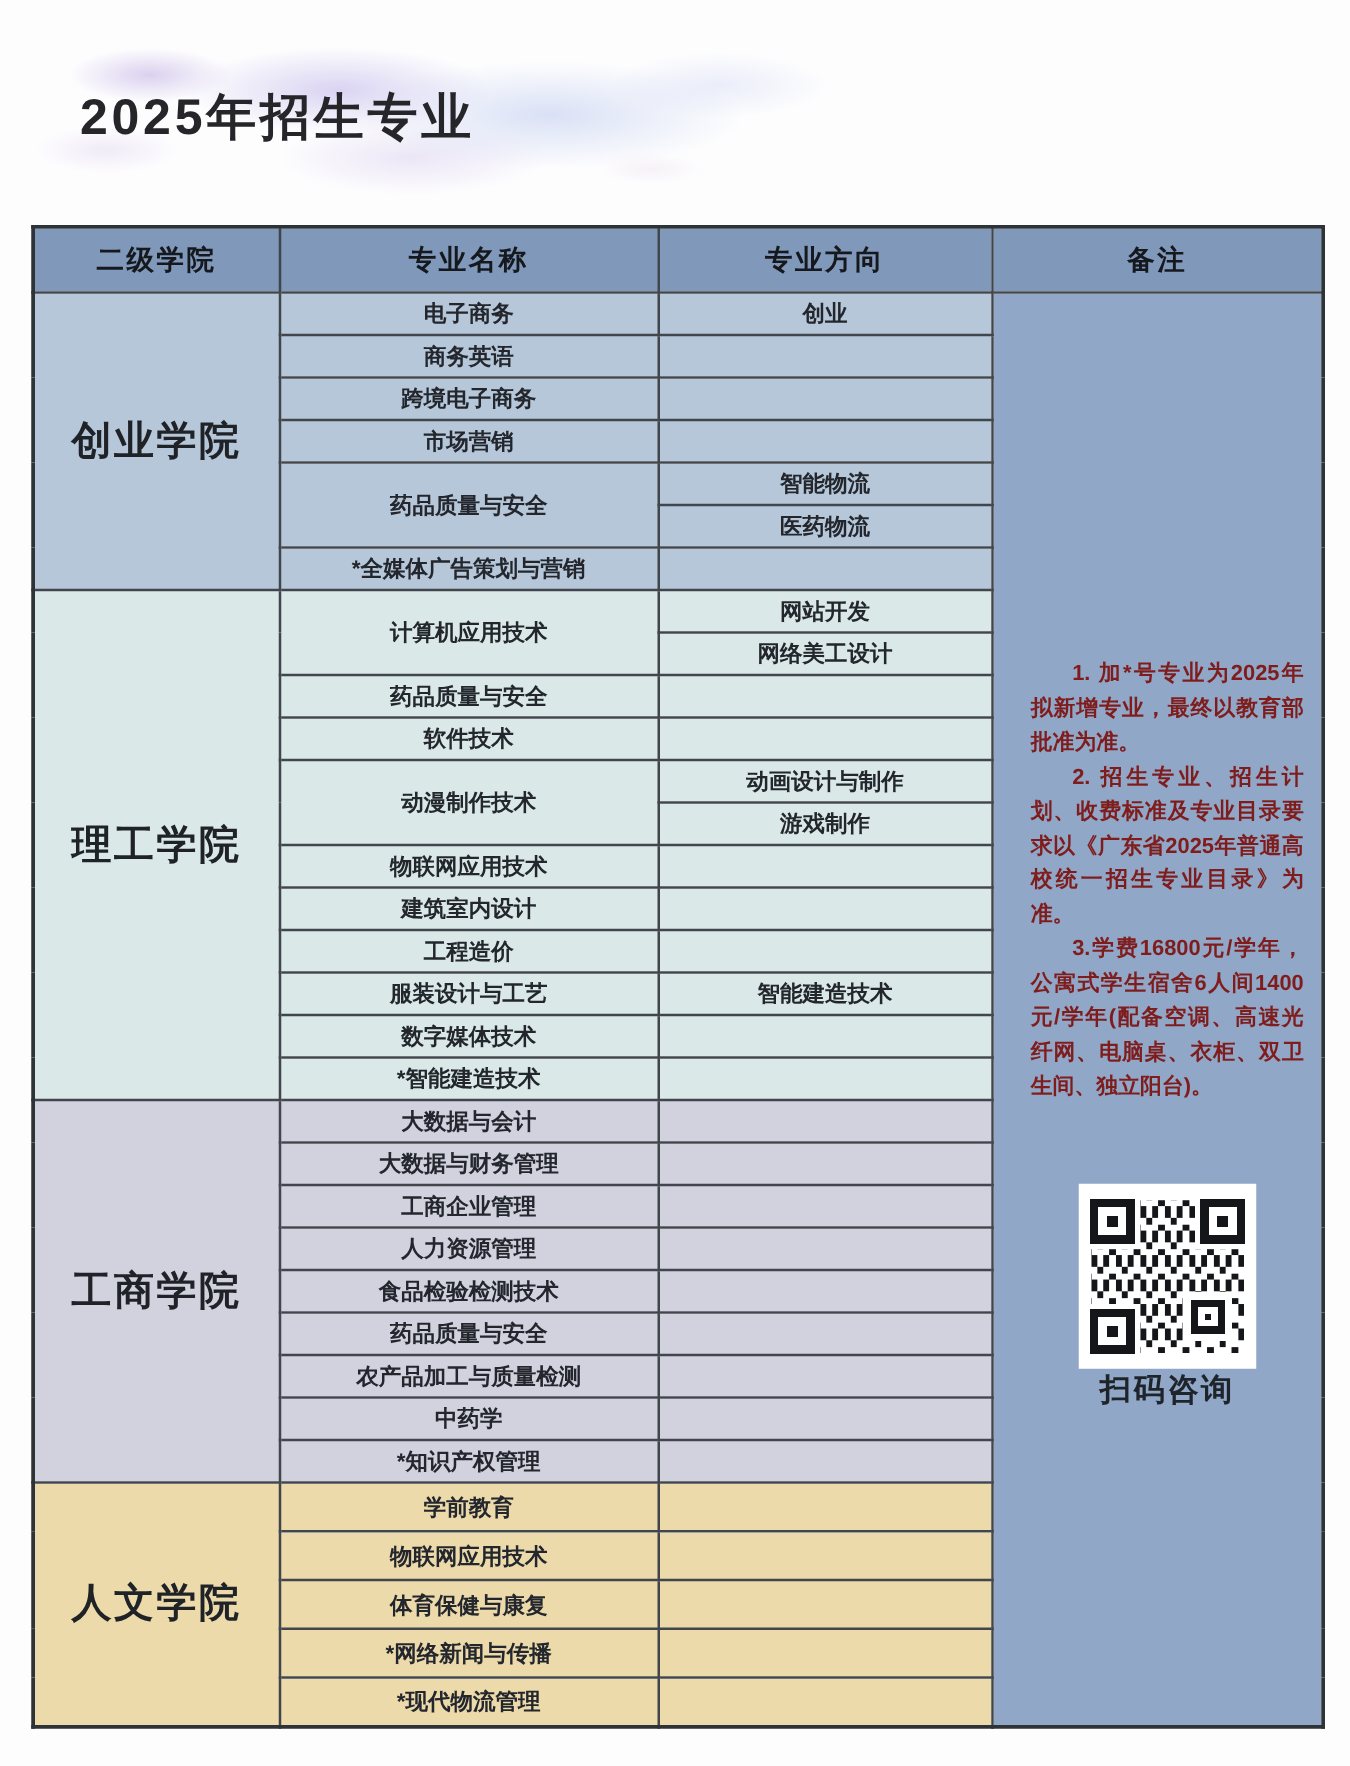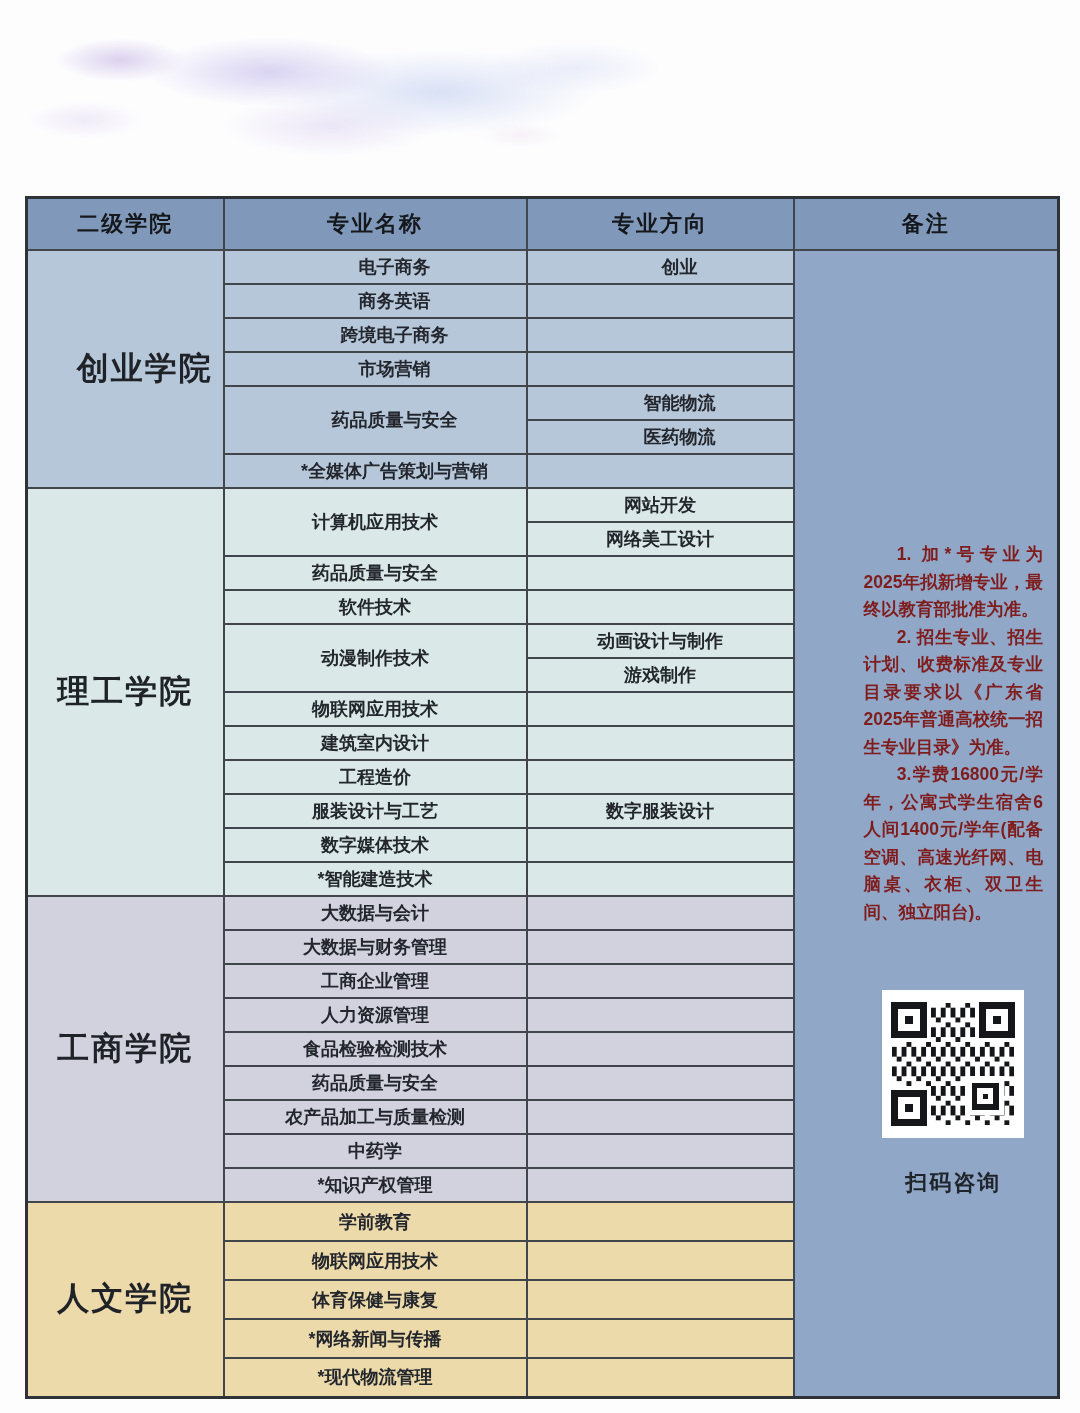--- a/index.html
+++ b/index.html
@@ -23,54 +23,55 @@
       radial-gradient(80px 26px at 85px 120px, rgba(227,217,242,.50) 0%, rgba(227,217,242,0) 72%),
       radial-gradient(60px 18px at 520px 135px, rgba(238,224,238,.40) 0%, rgba(238,224,238,0) 72%);
   }
   .title{
     position:absolute;left:64px;top:66px;margin:0;
     font-size:40px;font-weight:700;letter-spacing:3px;color:#26262a;
   }
 
   
   table.adm{
-    position:absolute;left:25px;top:196px;width:1032px;
+    position:absolute;left:25px;top:180px;width:1032px;
     border-collapse:collapse;table-layout:fixed;
     border:3px solid #2e3338;
   }
   .adm th,.adm td{
     border:2px solid #41464c;
     text-align:center;vertical-align:middle;
     padding:0;font-weight:600;font-size:18px;color:#23272d;
     overflow:hidden;
   }
   .adm thead th{background:#8099ba;height:50px;font-size:22px;font-weight:700;color:#15181d;letter-spacing:2px;}
   tr.s1{height:34px;} tr.s2{height:34px;} tr.s3{height:34px;} tr.s4{height:39px;}
-  tr.s1 td{background:#b7c7da;padding-left:39px;}
+  tr.s1 td{background:#b7c7da;}
   tr.s2 td{background:#dae9e7;}
   tr.s3 td{background:#d2d2df;}
   tr.s4 td{background:#eddaab;}
   .adm td.college{font-size:32px;font-weight:700;letter-spacing:2px;color:#1f2328;}
   .adm td.remark{background:#90a7c8;vertical-align:top;}
 
   
   .remark-inner{padding:290px 14px 0 30px;box-sizing:border-box;}
   .notes{text-align:justify;color:#7f1d1d;}
   .notes p{margin:0;font-size:17.5px;line-height:27.5px;font-weight:600;text-indent:1.9em;}
   .qrbox{
     width:142px;height:148px;margin:64px auto 0 auto;background:#ffffff;
   }
   .qrbox svg{display:block;width:100%;height:100%;}
-  .qrcap{margin-top:30px;text-align:center;font-size:22px;font-weight:700;letter-spacing:2px;color:#1f242b;}
+  .qrcap{margin-top:0;text-align:center;font-size:25px;font-weight:700;letter-spacing:2px;color:#1f242b;}
 </style>
 </head>
 <body>
 
 <div class="page">
   <div class="splash"></div>
+  <h1 class="title">2025年招生专业</h1>
 
   <table class="adm">
     <colgroup>
       <col style="width:197px">
         <col style="width:303px">
         <col style="width:267px">
         <col style="width:265px">
     </colgroup>
     <thead>
       <tr>
@@ -183,21 +184,21 @@
       <tr class="s2">
         <td class="major">建筑室内设计</td>
         <td class="dir"></td>
       </tr>
       <tr class="s2">
         <td class="major">工程造价</td>
         <td class="dir"></td>
       </tr>
       <tr class="s2">
         <td class="major">服装设计与工艺</td>
-        <td class="dir">数字服装设计</td>
+        <td class="dir">智能建造技术</td>
       </tr>
       <tr class="s2">
         <td class="major">数字媒体技术</td>
         <td class="dir"></td>
       </tr>
       <tr class="s2">
         <td class="major">*智能建造技术</td>
         <td class="dir"></td>
       </tr>
 

